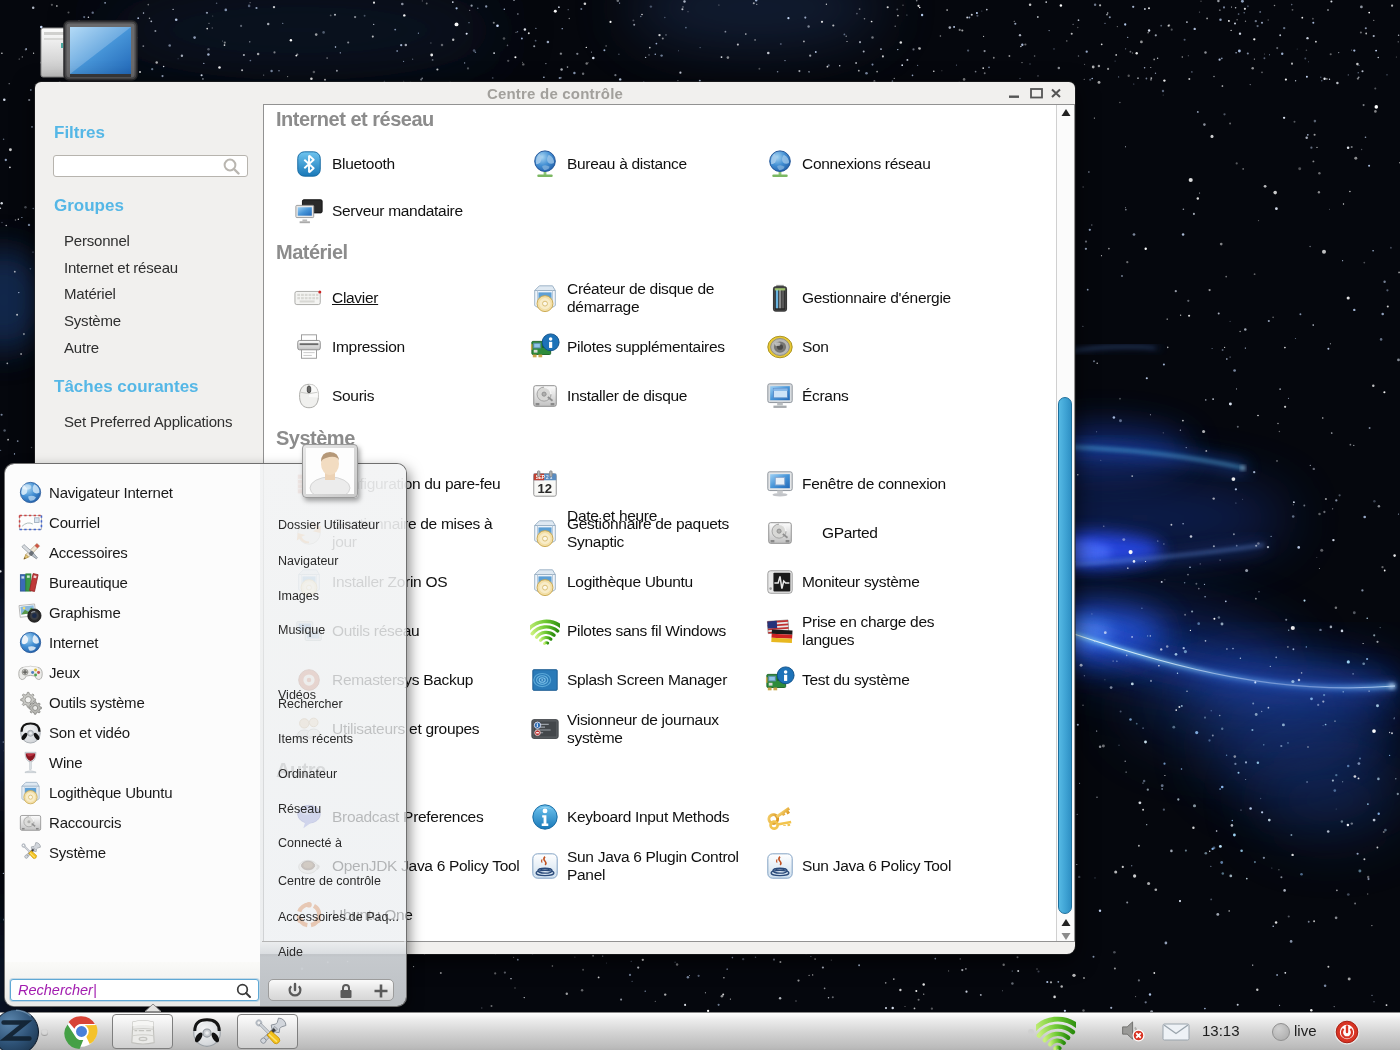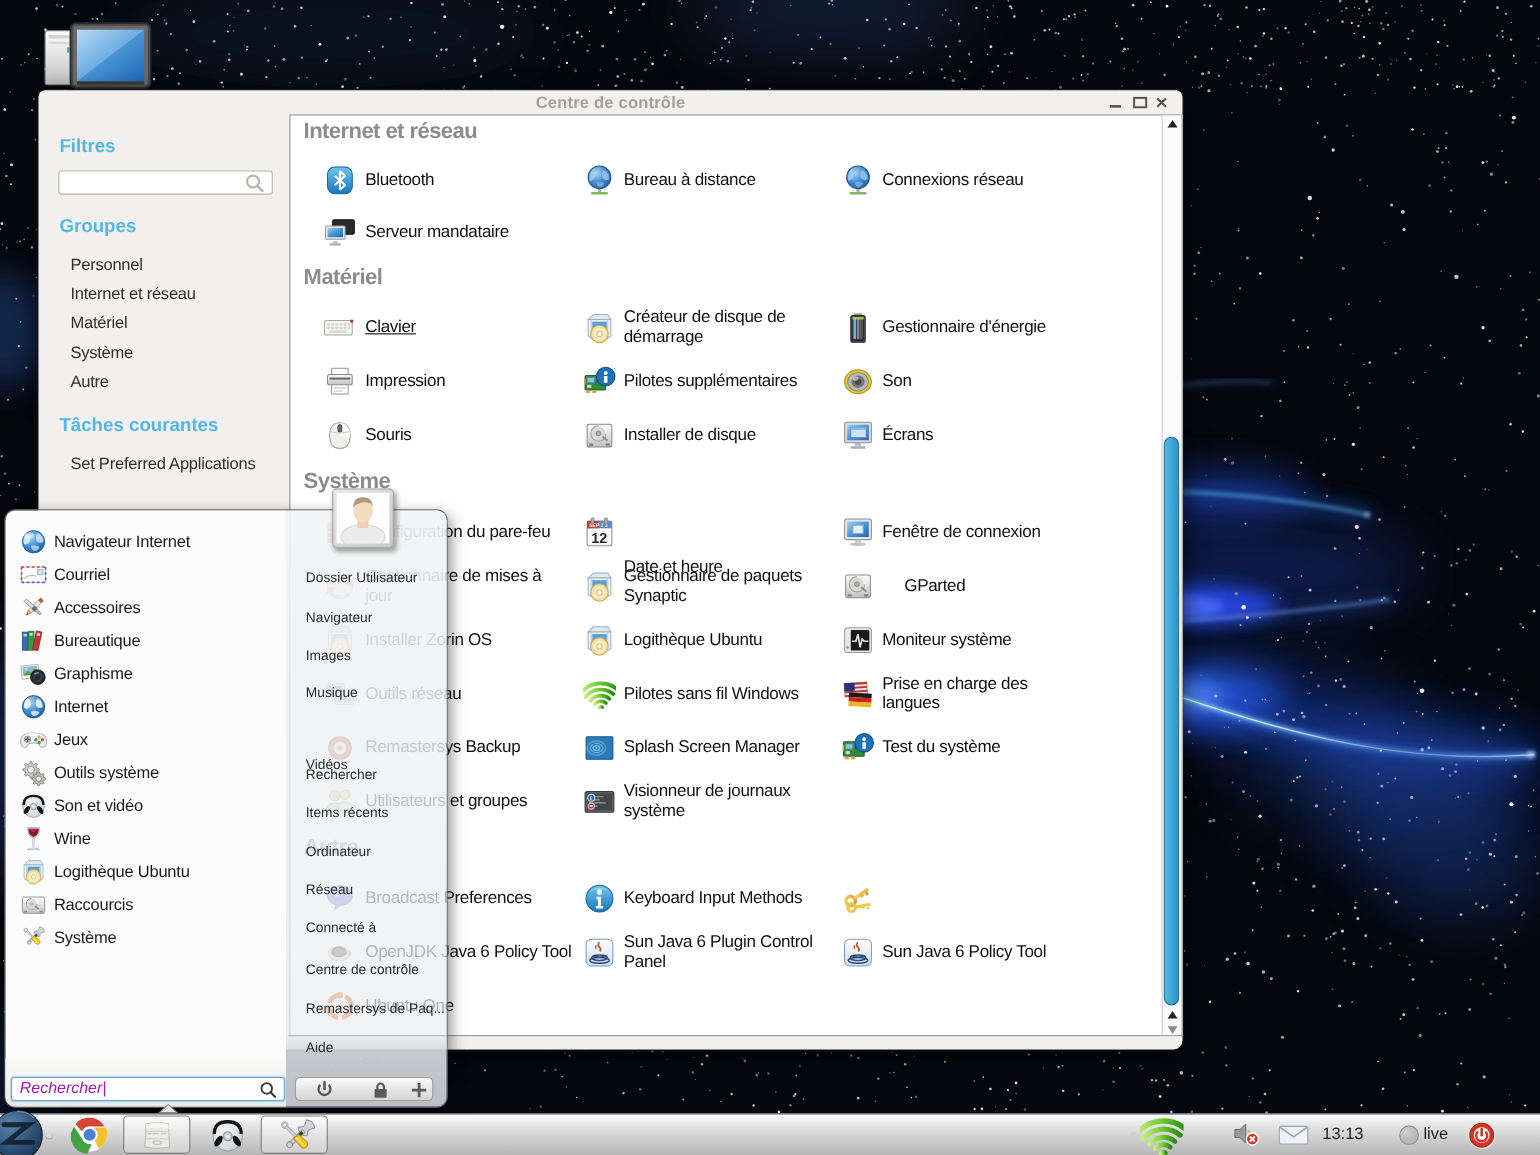--- a/index.html
+++ b/index.html
@@ -2397,21 +2397,21 @@
     <div class="mritem" style="top:90px;">Navigateur</div>
     <div class="mritem" style="top:125px;">Images</div>
     <div class="mritem" style="top:159px;">Musique</div>
     <div class="mritem" style="top:194px;margin-top:30px;">Vidéos</div>
     <div class="mritem" style="top:233px;">Rechercher</div>
     <div class="mritem" style="top:268px;">Items récents</div>
     <div class="mritem" style="top:303px;">Ordinateur</div>
     <div class="mritem" style="top:338px;">Réseau</div>
     <div class="mritem" style="top:372px;">Connecté à</div>
     <div class="mritem" style="top:410px;">Centre de contrôle</div>
-    <div class="mritem" style="top:446px;">Remastersys de Paq...</div>
+    <div class="mritem" style="top:446px;">Accessoires de Paq...</div>
     <div class="mritem" style="top:481px;">Aide</div>
     <div style="position:absolute; left:2px; top:477px; width:142px; height:1px; background:#b4b4b4;"></div>
   </div>
 </div>
 <div id="msearch">
   <div style="position:absolute; left:7px; top:2px; font-size:14.5px; font-style:italic; color:#a21caf;">Rechercher|</div>
   <svg class="abs" style="right:6px; top:3px;" width="16" height="16">
       <circle cx="6.5" cy="6.5" r="4.8" fill="none" stroke="#3a3a3a" stroke-width="1.7"></circle>
       <path d="M10 10 L14 14" stroke="#3a3a3a" stroke-width="2" stroke-linecap="round"></path>
     </svg>

